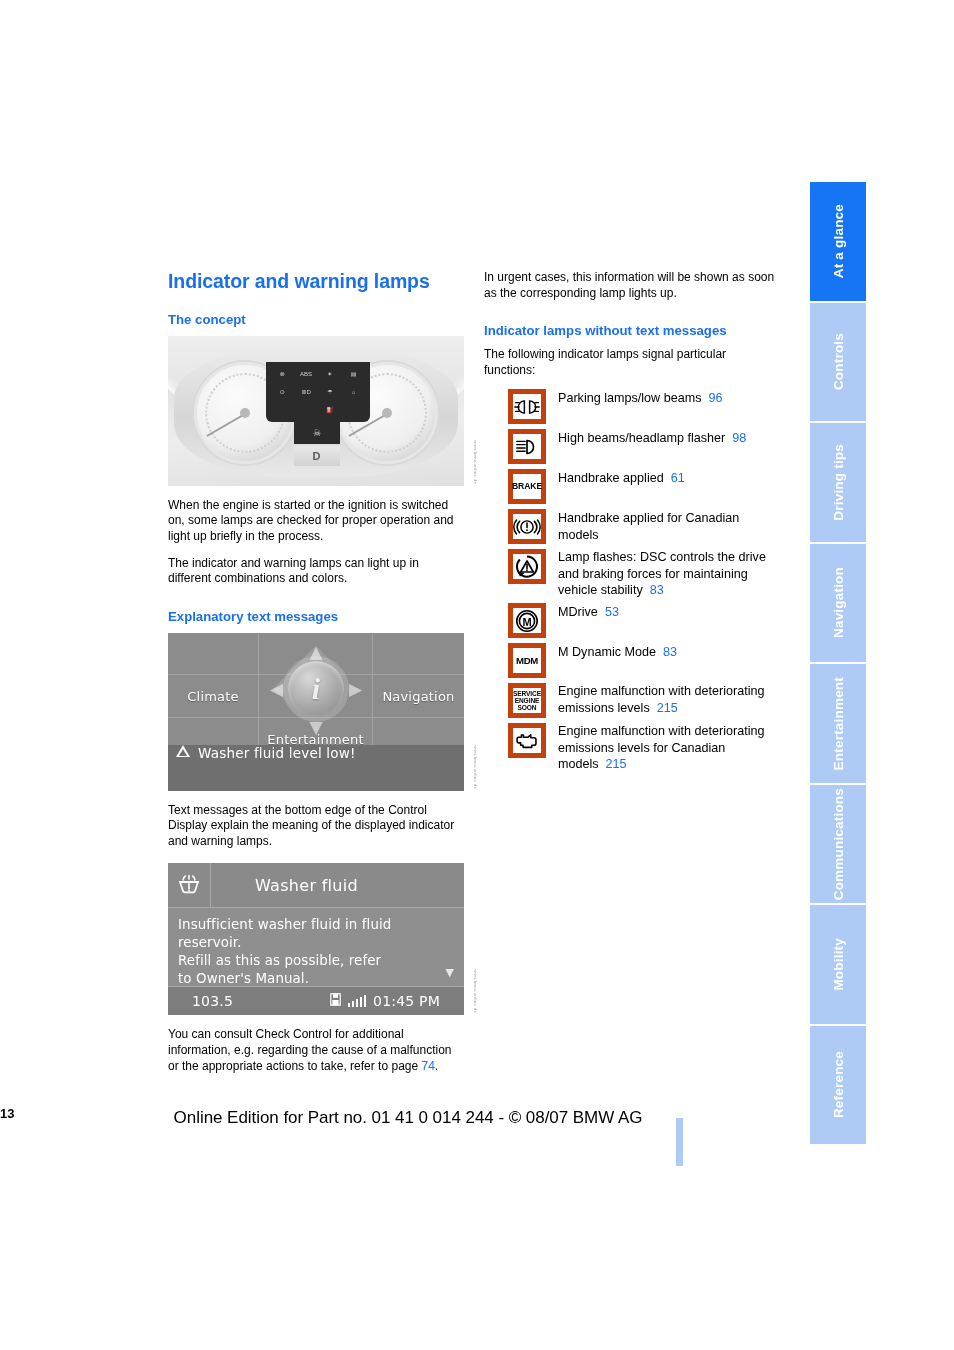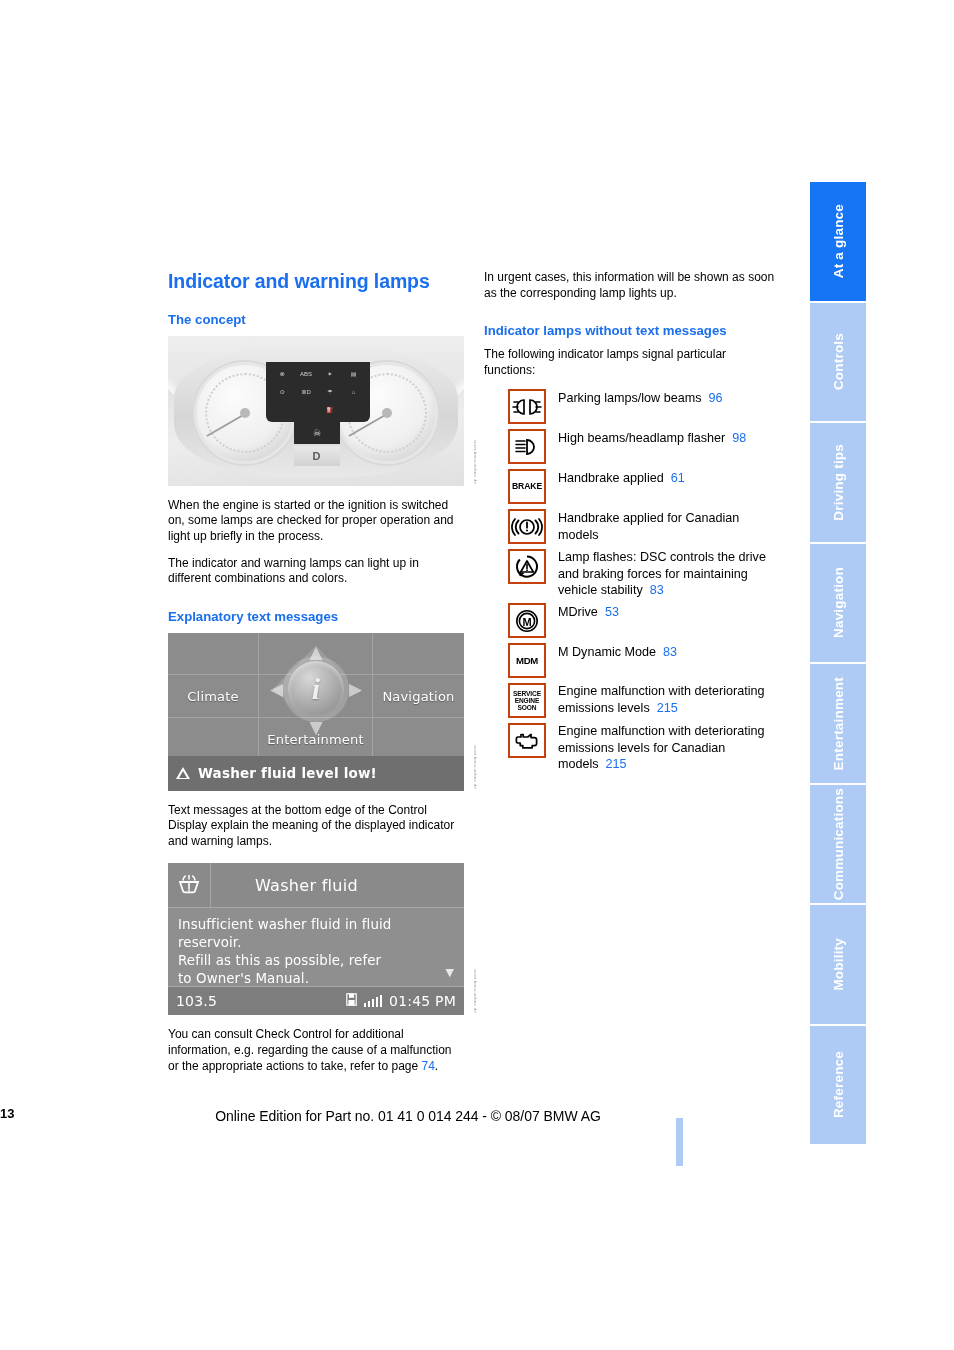--- a/index.html
+++ b/index.html
@@ -291,30 +291,28 @@
     font-size: 17px;
     line-height: 1;
   }
   .idrive .arrow.up    { left: 50%; top: -2px;  transform: translateX(-50%); }
   .idrive .arrow.down  { left: 50%; bottom: -4px; transform: translateX(-50%); }
   .idrive .arrow.left  { left: -3px; top: 50%;  transform: translateY(-50%); }
   .idrive .arrow.right { right: -3px; top: 50%; transform: translateY(-50%); }
   .idrive .status-bar {
     position: absolute;
     left: 0; right: 0; bottom: 0;
-    height: 35px;
+    height: 46px;
     background: #6f6f6f;
     display: flex;
-    align-items: center;
     gap: 8px;
     padding-left: 8px;
     color: #ffffff;
     font-size: 13.5px;
     letter-spacing: .2px;
-    font-weight: bold;
   }
   .warn-tri {
     display: inline-block;
     width: 0; height: 0;
     border-left: 7px solid transparent;
     border-right: 7px solid transparent;
     border-bottom: 12px solid #ffffff;
     position: relative;
   }
   .warn-tri::after {
@@ -372,21 +370,21 @@
     font-size: 11px;
   }
   .checkctrl .cc-status {
     position: absolute;
     left: 0; right: 0; bottom: 0;
     height: 28px;
     background: #7d7d7d;
     border-top: 1px solid #a8a8a8;
     display: flex;
     align-items: center;
-    padding: 0 8px;
+    padding: 0 24px;
     font-size: 14px;
     letter-spacing: .2px;
     gap: 20px;
   }
   .checkctrl .cc-status .spacer { flex: 1; }
   .checkctrl .cc-status .grp {
     display: flex;
     align-items: center;
     gap: 7px;
   }
@@ -414,21 +412,21 @@
   }
   .lamp-row {
     display: flex;
     align-items: flex-start;
     margin-bottom: 5px;
   }
   .lamp-box {
     flex: 0 0 38px;
     width: 38px;
     height: 35px;
-    border: 2px solid #c2410c;
+    border: 5px solid #c2410c;
     box-sizing: border-box;
     display: flex;
     align-items: center;
     justify-content: center;
     background: #ffffff;
     margin-right: 12px;
   }
   .lamp-box svg { display: block; }
   .lamp-text {
     font-size: 12.6px;
@@ -462,21 +460,21 @@
   #page-number {
     position: absolute;
     left: 0;
     top: 1106px;
     width: 692px;
     text-align: left;
     font-size: 13px;
     font-weight: bold;
   }
   #footer-line {
-    font-size: 14px;
+    font-size: 17px;
     letter-spacing: -0.05px;
     padding-left: 6px;
   }
   #page-edge-mark {
     position: absolute;
     left: 676px;
     top: 1118px;
     width: 7px;
     height: 48px;
     background: #aecbf5;

